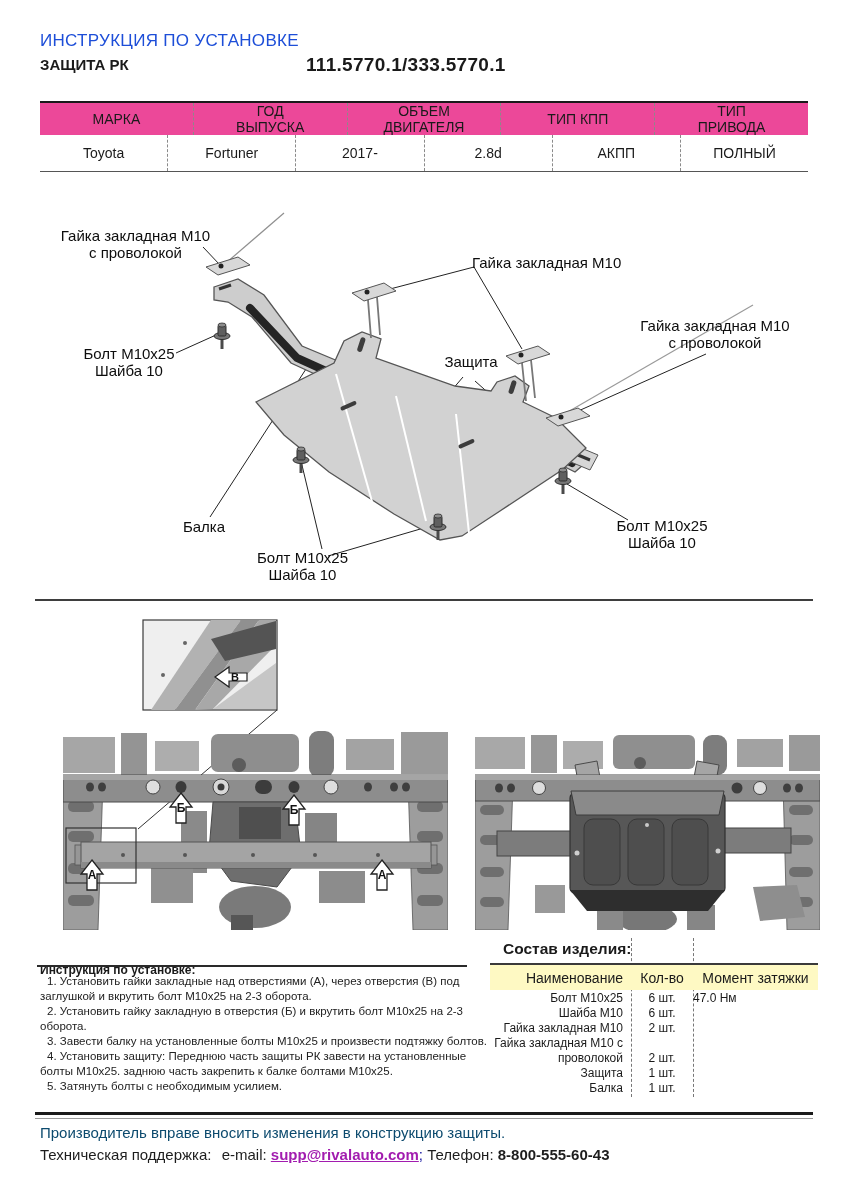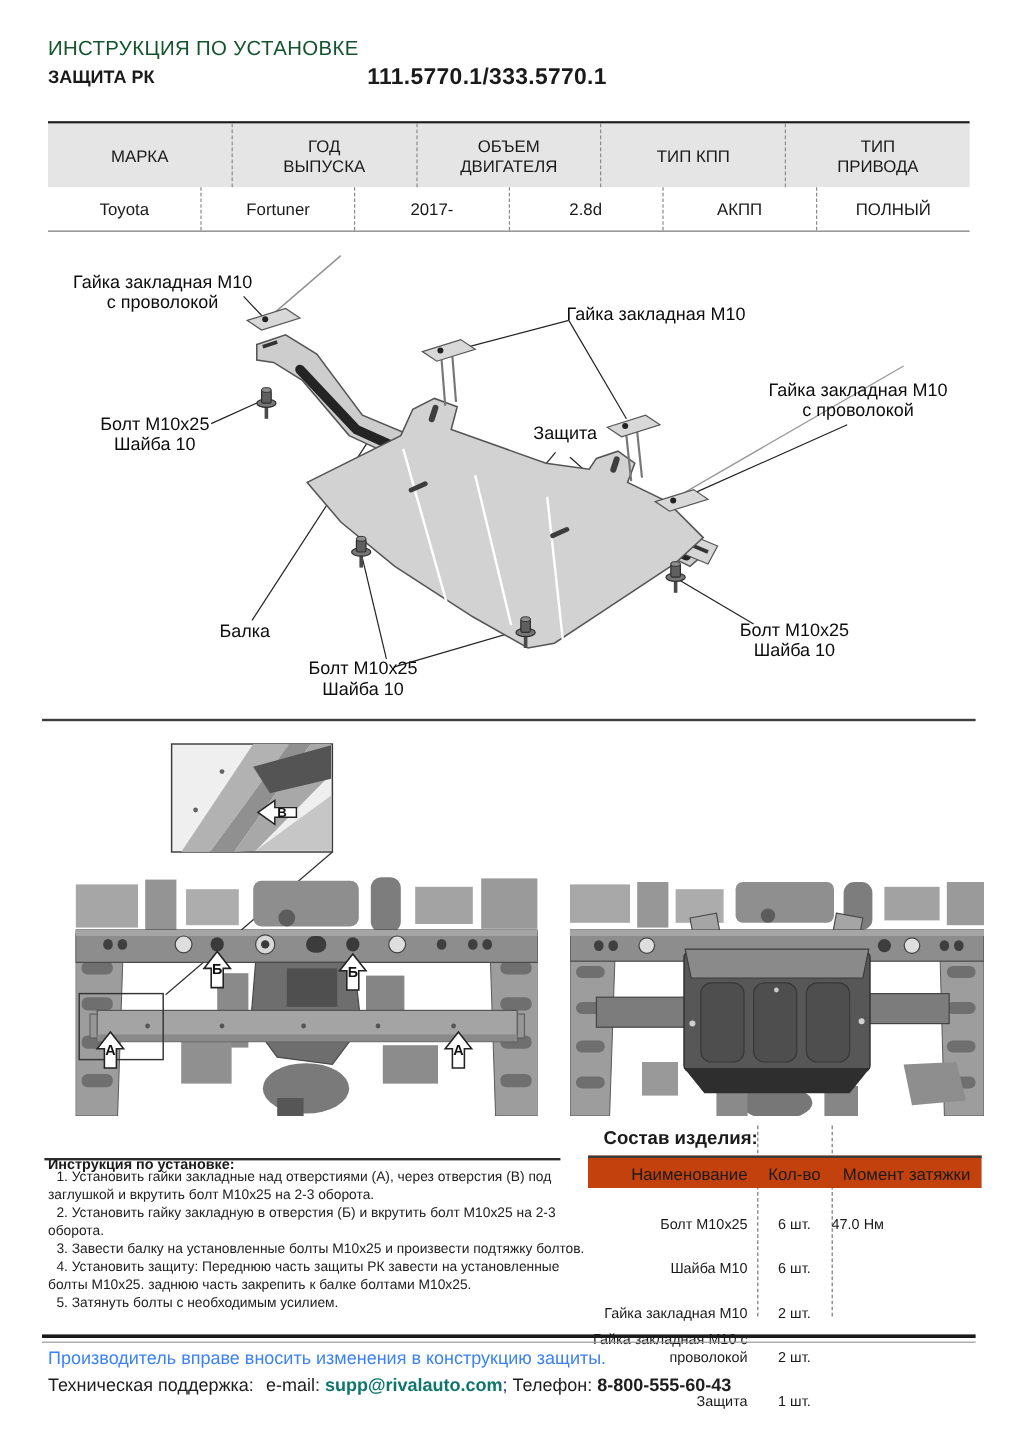--- a/index.html
+++ b/index.html
@@ -4,63 +4,63 @@
 <style>
   html,body { margin:0; padding:0; background:#fff; }
   .page {
     position:relative; width:848px; height:1200px; background:#ffffff;
     font-family:"Liberation Sans", sans-serif; color:#1a1a1a; overflow:hidden;
   }
   .abs { position:absolute; }
   .preline { white-space:pre-line; }
 
   
-  .doc-title { left:40px; top:31px; font-size:17px; letter-spacing:0.3px; color:#14532d; }
+  .doc-title { left:40px; top:31px; font-size:17px; letter-spacing:0.3px; color:#1d4ed8; }
   .doc-product { left:40px; top:56px; font-size:15px; font-weight:bold; }
   .doc-partnums { left:306px; top:54px; font-size:19px; font-weight:bold; letter-spacing:0.3px; }
 
   
   .spec-table { left:40px; top:101px; width:768px; border-top:2px solid #1a1a1a; border-bottom:1px solid #555; }
-  .spec-head { display:flex; background:#e5e5e5; height:53px; }
+  .spec-head { display:flex; background:#ec4899; height:32px; }
   .spec-row  { display:flex; height:36px; background:#fff;justify-content:space-between; }
   .spec-cell { flex:1; display:flex; align-items:center; justify-content:center; text-align:center;
                font-size:14px; line-height:16px; border-right:1px dashed #8a8a8a; }
   .spec-cell:last-child { border-right:none; }
 
   
   .dlabel { position:absolute; font-size:15px; line-height:17px; text-align:center; color:#0d0d0d; }
 
   .sep-line { left:35px; width:778px; height:0; border-top:2px solid #3e3e3e; }
 
   
   .inst-title { left:40px; top:941px; font-size:12px; font-weight:bold;margin-top:22px; }
   .inst-underline { left:37px; top:965px; width:430px; height:0; border-top:2px solid #2a2a2a; }
   .inst-steps { left:40px; top:974px; width:452px; font-size:11.5px; line-height:15px; color:#222; }
   .inst-step { text-indent:7px; }
 
   
   .parts-title { left:503px; top:940px; font-size:15.5px; font-weight:bold; }
   .parts-vline { position:absolute; width:0; border-left:1px dashed #777; top:938px; height:159px; }
-  .parts-head { left:490px; top:963px; width:328px; height:25px; background:#c2410c;
+  .parts-head { left:490px; top:963px; width:328px; height:25px; background:#fef9c3;
                 border-top:2px solid #3a3a3a; display:flex; align-items:center; font-size:14px; }
   .ph-name { width:133px; text-align:right; padding-right:8px; }
   .ph-qty { width:62px; text-align:center; }
   .ph-torque { width:125px; text-align:center; }
   .parts-rows { left:490px; top:991px; width:328px; font-size:12px; line-height:15px; }
   .prow { display:flex; align-items:flex-end; }
   .pname { width:133px; text-align:right; padding-right:8px; }
-  .pqty  { width:62px; text-align:center;margin-top:22px; }
+  .pqty  { width:62px; text-align:center; }
   .ptorque { width:125px; text-align:left; }
 
   
   .foot-line-thick { left:35px; top:1112px; width:778px; height:0; border-top:3px solid #1a1a1a; }
   .foot-line-thin  { left:35px; top:1118px; width:778px; height:0; border-top:1px solid #9a9a9a; }
-  .foot-text1 { left:40px; top:1124px; font-size:15px; color:#3b82f6; }
+  .foot-text1 { left:40px; top:1124px; font-size:15px; color:#0c4a6e; }
   .foot-text2 { left:40px; top:1146px; font-size:15px; color:#1d1d1d; }
-  .email-link { color:#0f766e; font-weight:bold; cursor:pointer; }
+  .email-link { color:#a21caf; font-weight:bold; text-decoration:underline; cursor:pointer; }
   .email-sep { color:#1414a0; }
   .phone-num { font-weight:bold; }
   svg { display:block; }
 </style>
 </head>
 <body>
 
 <div class="page">
 
   <div class="abs doc-title">ИНСТРУКЦИЯ ПО УСТАНОВКЕ</div>

